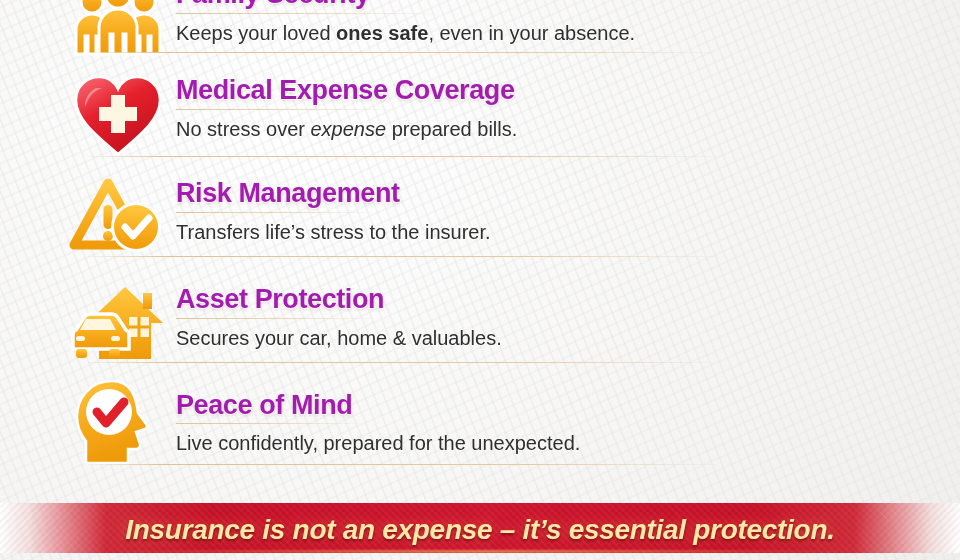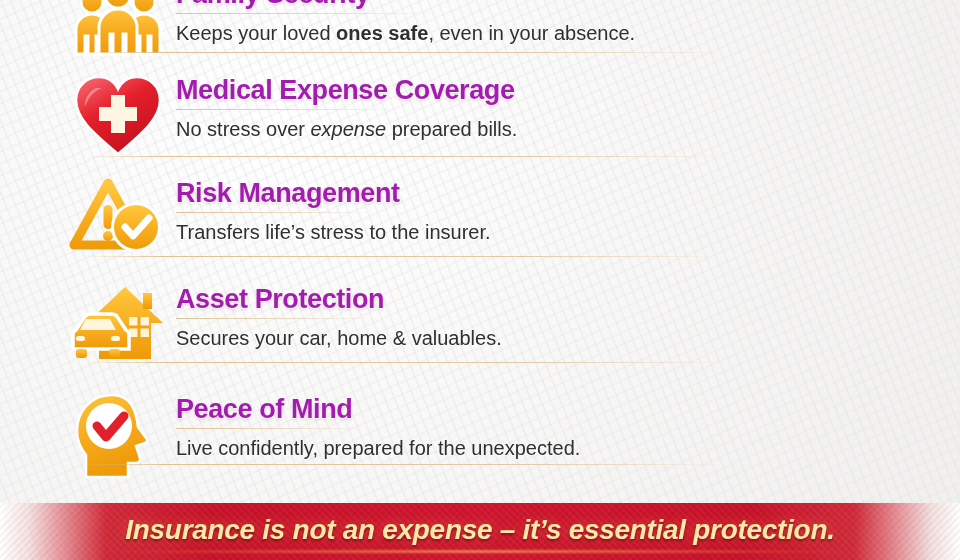--- a/index.html
+++ b/index.html
@@ -104,21 +104,21 @@
       rgba(222,192,145,0.80) 70%,
       rgba(232,214,182,0.10) 100%);
   }
 
   
   #banner {
     position: absolute;
     left: 0;
     top: 503px;
     width: 960px;
-    height: 57px;
+    height: 50px;
     background:
       linear-gradient(to right,
         rgba(255,255,255,1) 0%,
         rgba(248,210,210,0.55) 3%,
         rgba(206,26,42,0.92) 11%,
         #c8122a 22%,
         #cf1630 50%,
         #c8122a 78%,
         rgba(206,26,42,0.92) 89%,
         rgba(248,210,210,0.55) 97%,
@@ -283,21 +283,21 @@
       </span>
     </div>
     <div class="text-cell">
       <div class="heading">Asset Protection</div>
       <div class="heading-rule" style="width:200px;"></div>
       <div class="body-text">Secures your car, home &amp; valuables.</div>
     </div>
   </div>
   <div class="divider" style="top:362px;"></div>
 
-  <div class="row" style="top:393px;">
+  <div class="row" style="top:379px;align-items:center;">
     <div class="icon-cell">
       <span>
         <svg width="92" height="86" viewBox="0 0 92 86">
           <defs>
             <linearGradient id="gGold4" x1="0" y1="0" x2="0.3" y2="1">
               <stop offset="0%" stop-color="#ffc43c"></stop>
               <stop offset="55%" stop-color="#f6a91a"></stop>
               <stop offset="100%" stop-color="#ee9a09"></stop>
             </linearGradient>
           </defs>

